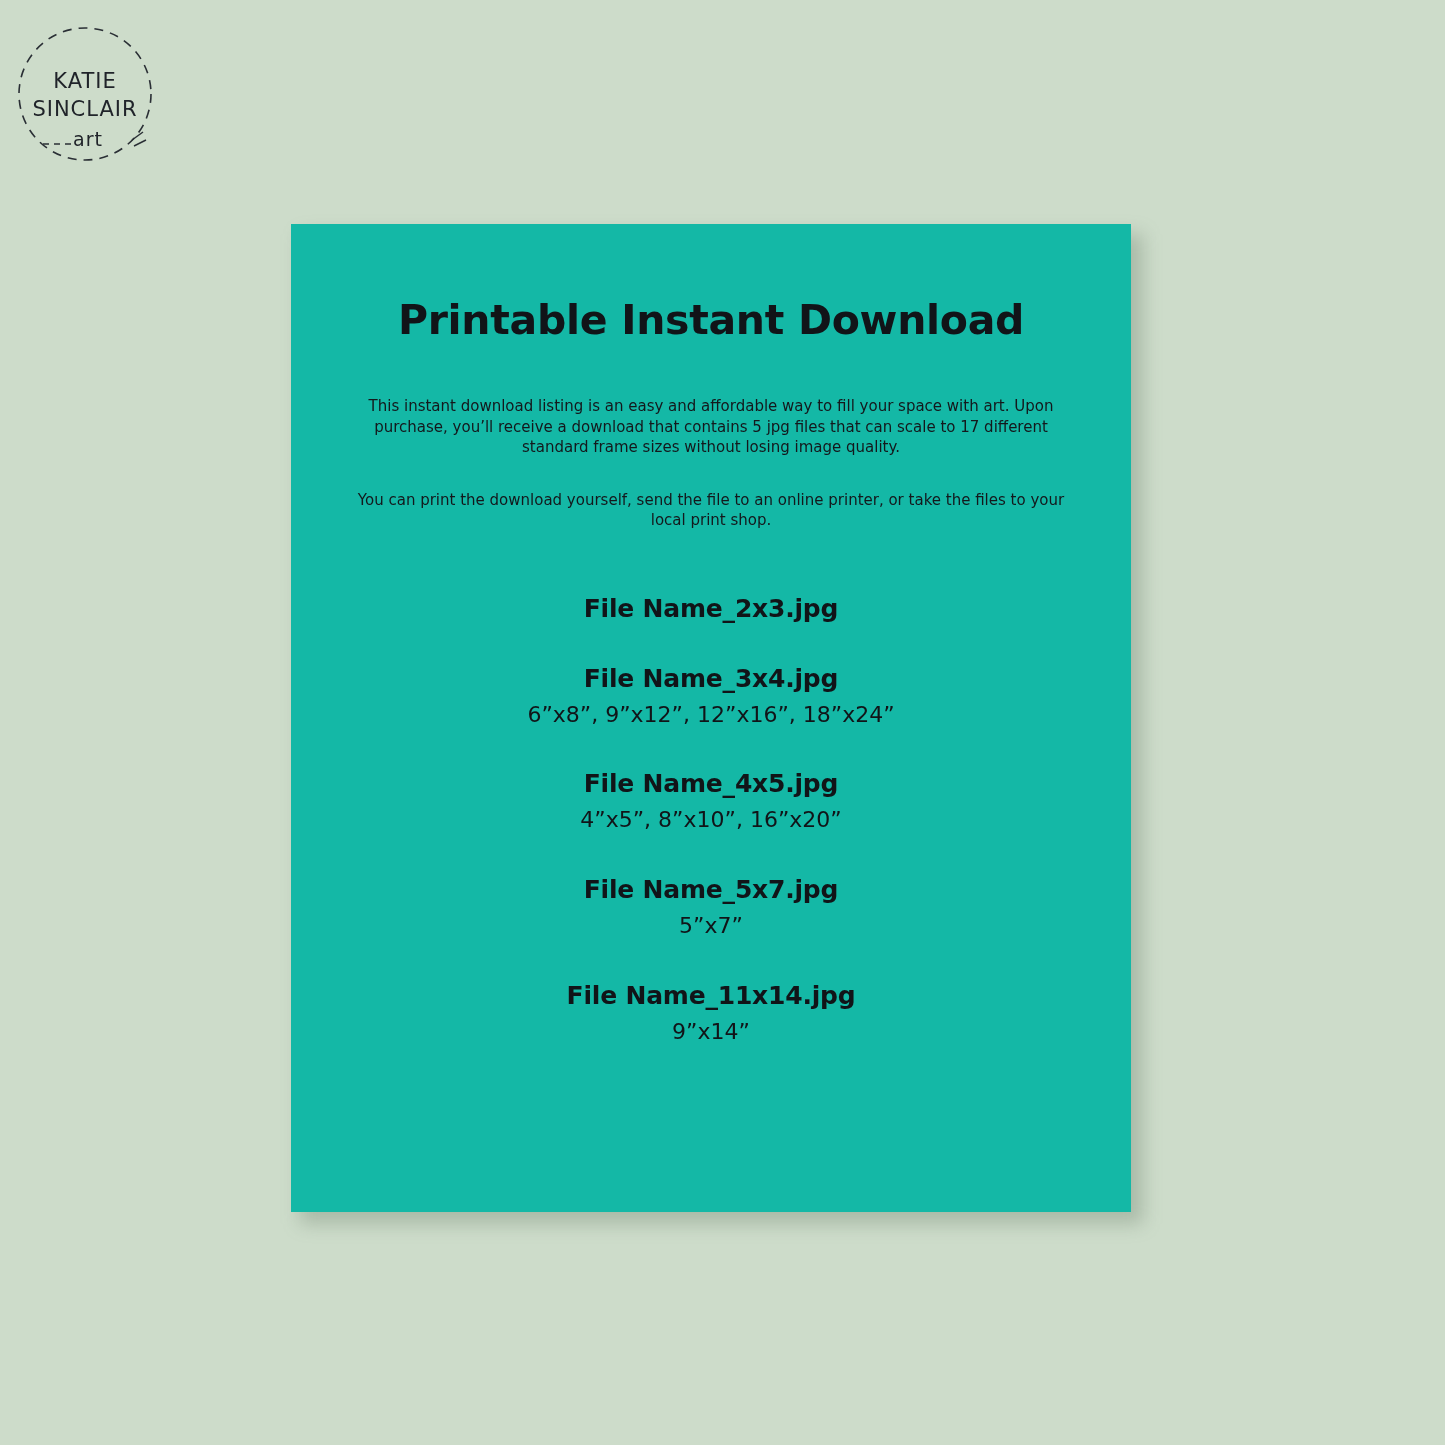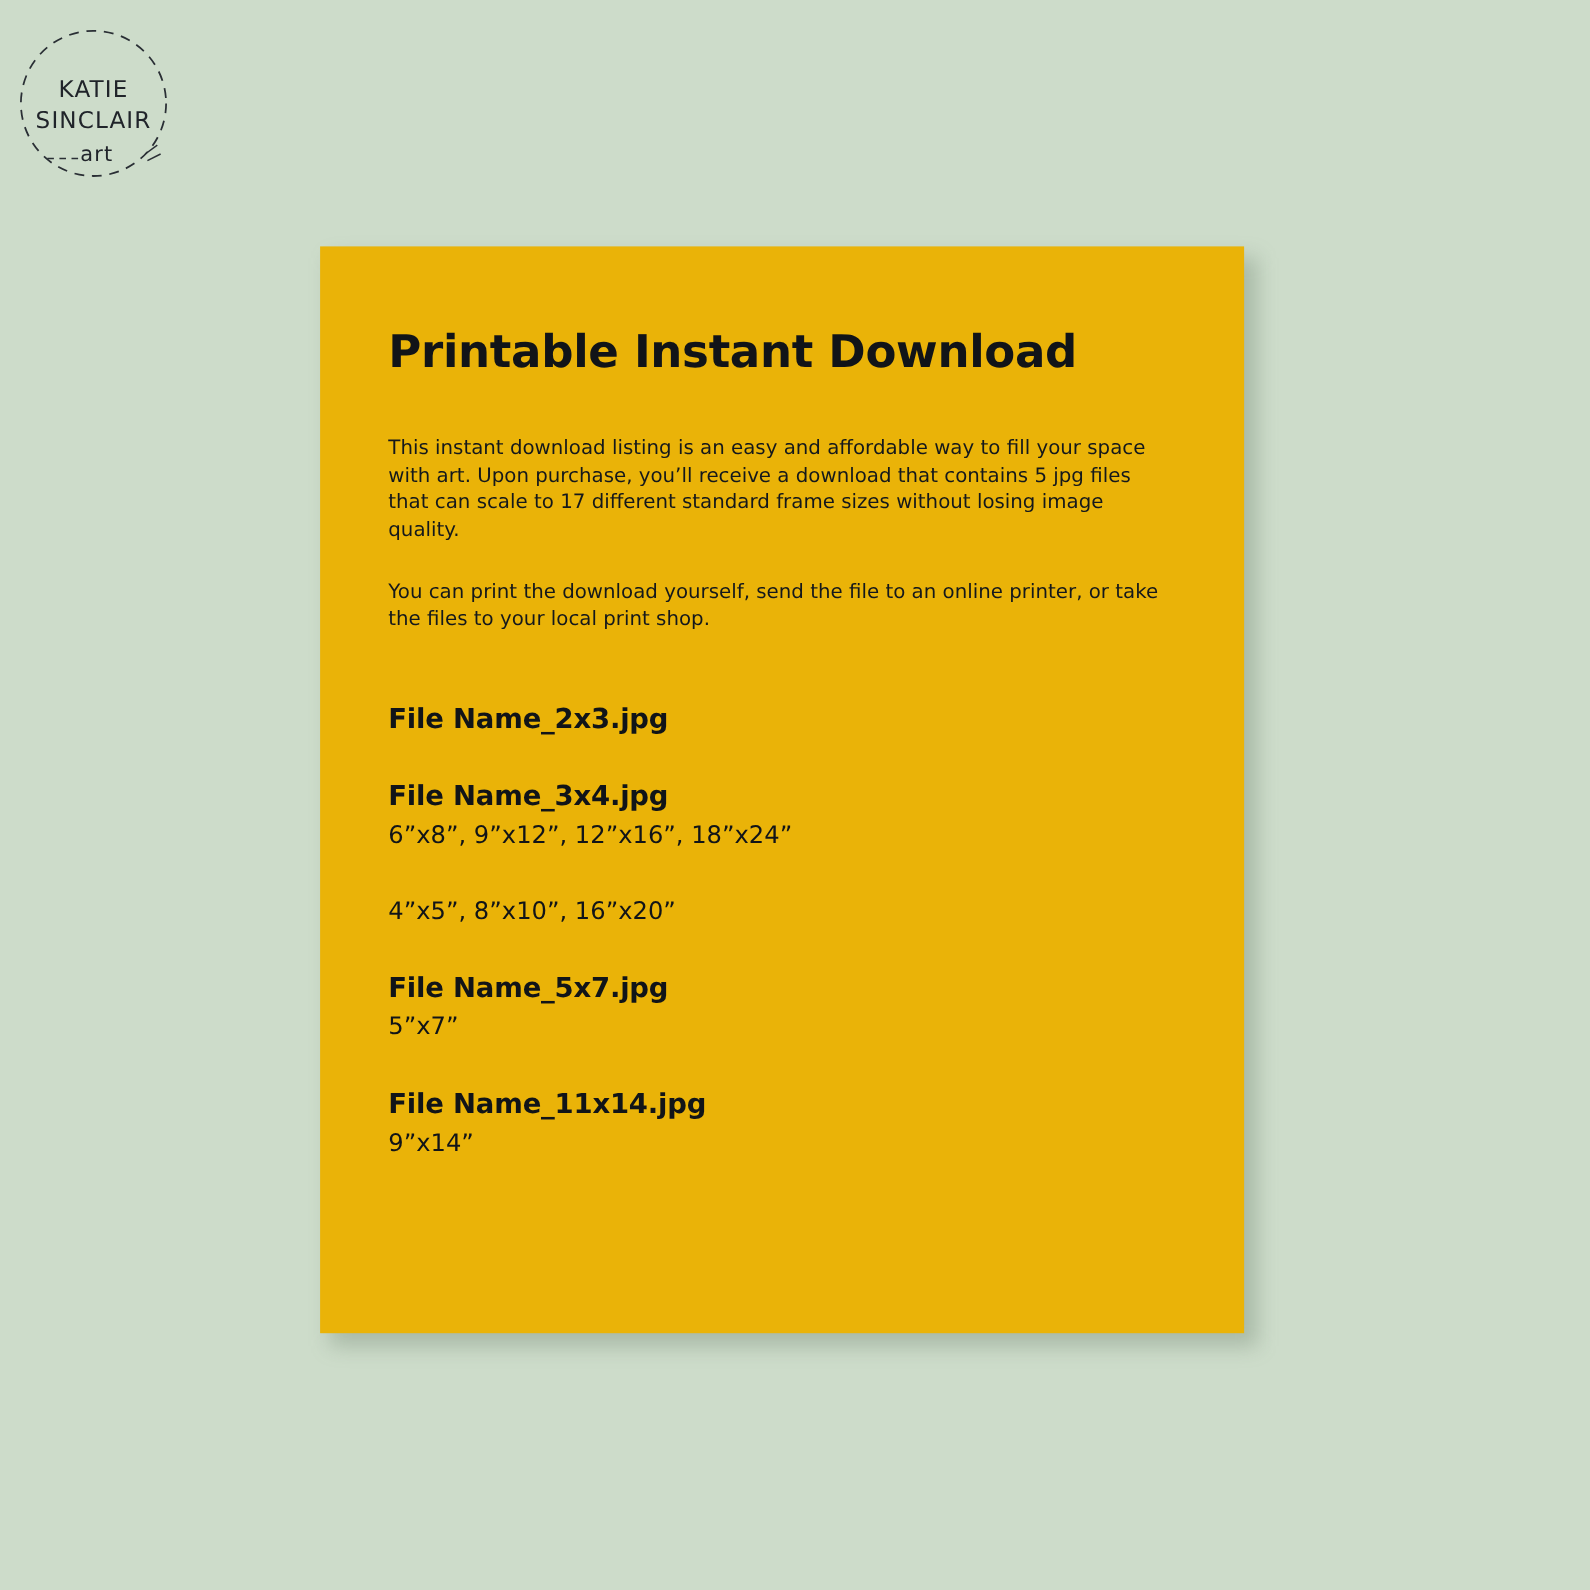--- a/index.html
+++ b/index.html
@@ -52,38 +52,38 @@
     background: rgba(90, 110, 90, 0.30);
     filter: blur(9px);
     border-radius: 2px;
   }
   .card {
     position: absolute;
     left: 291px;
     top: 224px;
     width: 840px;
     height: 988px;
-    background: #eab308;
+    background: #14b8a6;
     box-sizing: border-box;
     padding: 48px 62px 0 62px;
-    text-align: left;
+    text-align: center;
     color: #111418;
   }
 
   .doc-title {
     font-family: "DejaVu Sans", sans-serif;
     font-weight: bold;
     font-size: 41px;
     letter-spacing: -0.3px;
     margin: 26px 0 0 0;
     line-height: 1.1;
   }
 
   .para {
-    font-size: 18px;
+    font-size: 15px;
     line-height: 1.37;
     margin: 0;
     color: #14181c;
     font-family: "DejaVu Sans", sans-serif;
   }
   .para.p1 { margin-top: 53px; }
   .para.p2 { margin-top: 32px; }
 
   .files {
     margin-top: 63px;
@@ -159,20 +159,21 @@
 
   <div class="files">
     <div class="file-block">
       <div class="file-name">File Name_2x3.jpg</div>
     </div>
     <div class="file-block">
       <div class="file-name">File Name_3x4.jpg</div>
       <div class="file-sizes">6”x8”, 9”x12”, 12”x16”, 18”x24”</div>
     </div>
     <div class="file-block">
+      <div class="file-name">File Name_4x5.jpg</div>
       <div class="file-sizes">4”x5”, 8”x10”, 16”x20”</div>
     </div>
     <div class="file-block">
       <div class="file-name">File Name_5x7.jpg</div>
       <div class="file-sizes">5”x7”</div>
     </div>
     <div class="file-block">
       <div class="file-name">File Name_11x14.jpg</div>
       <div class="file-sizes">9”x14”</div>
     </div>

